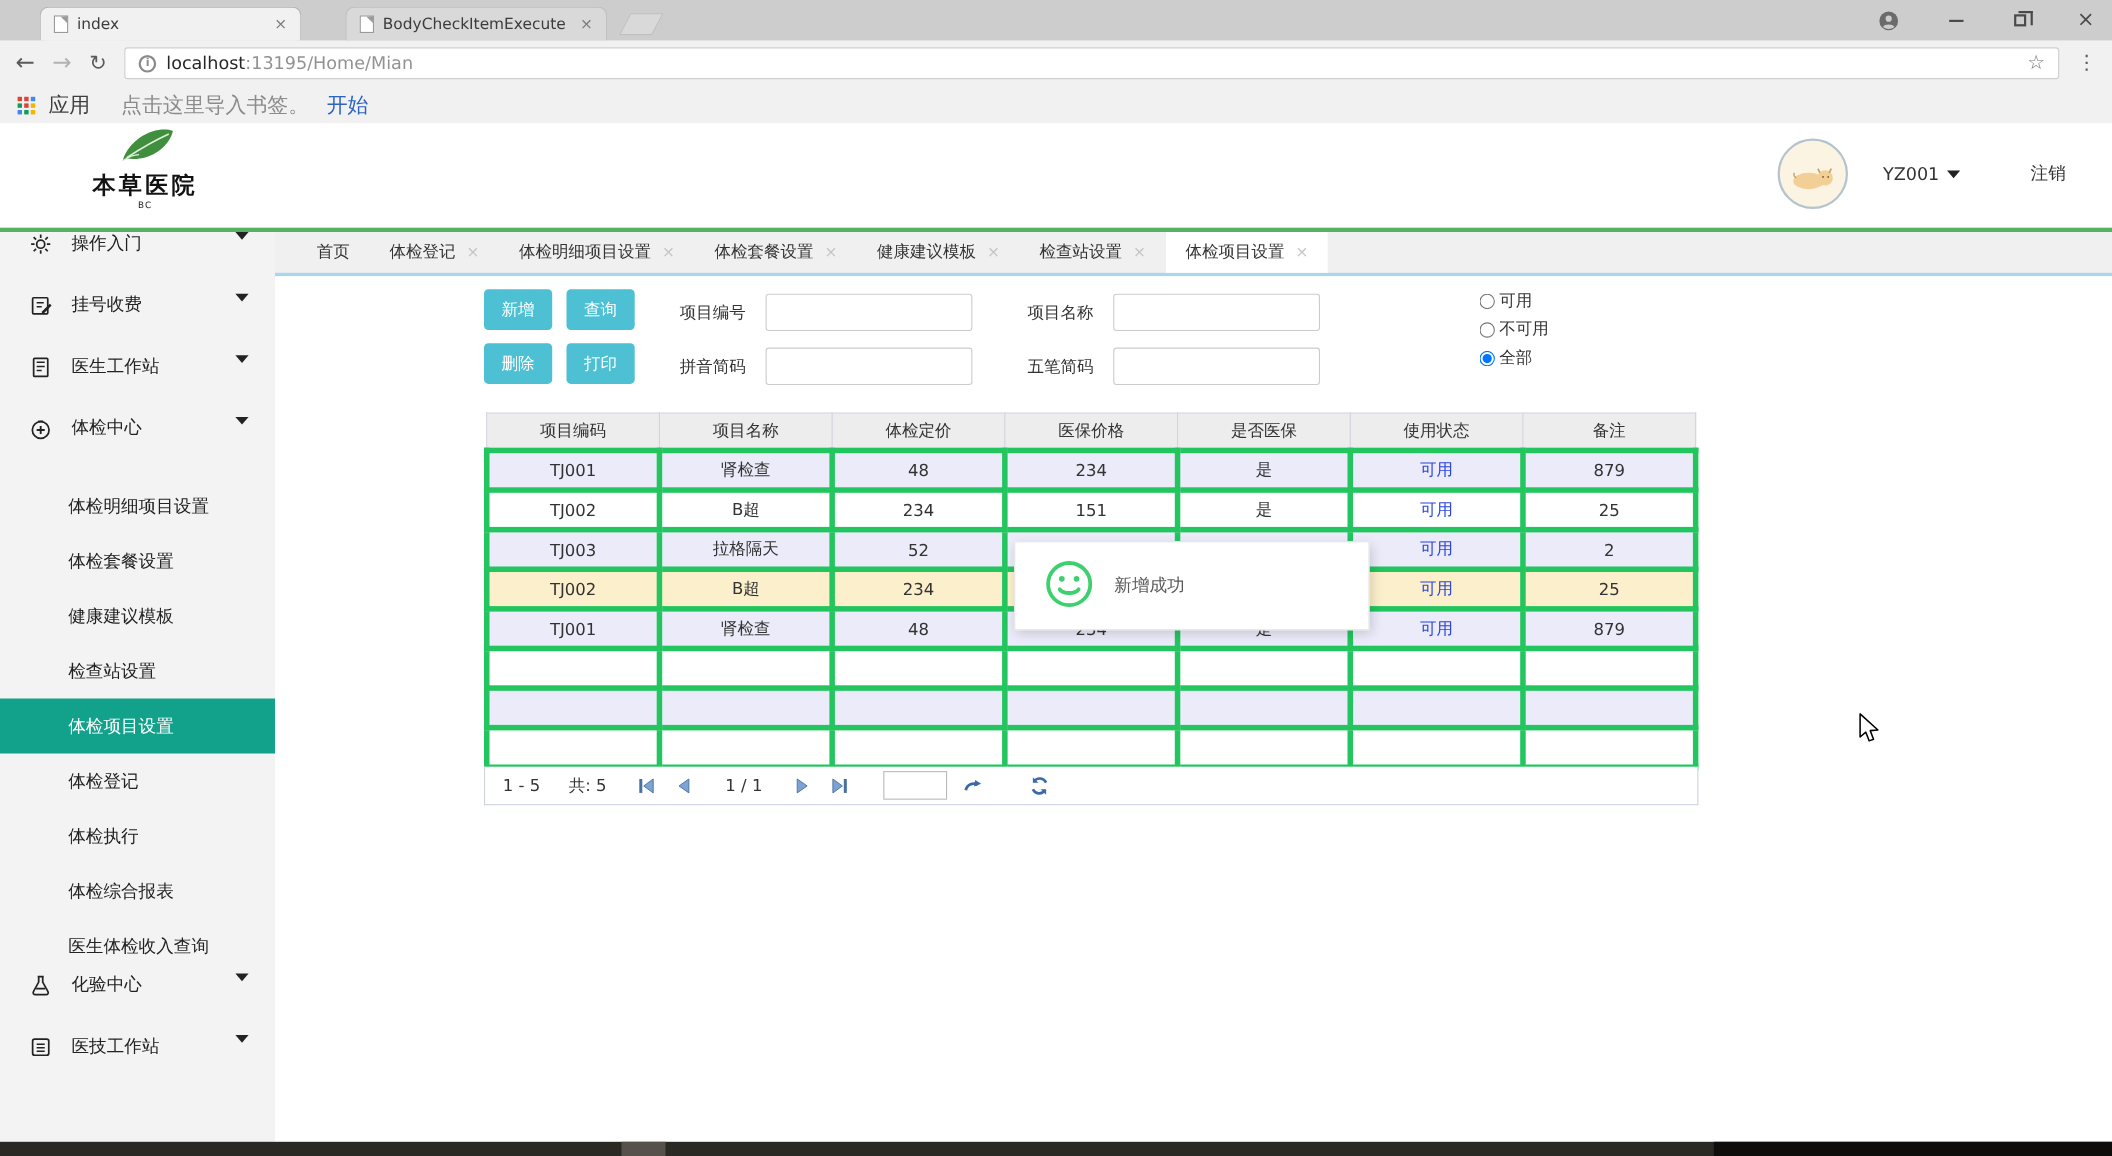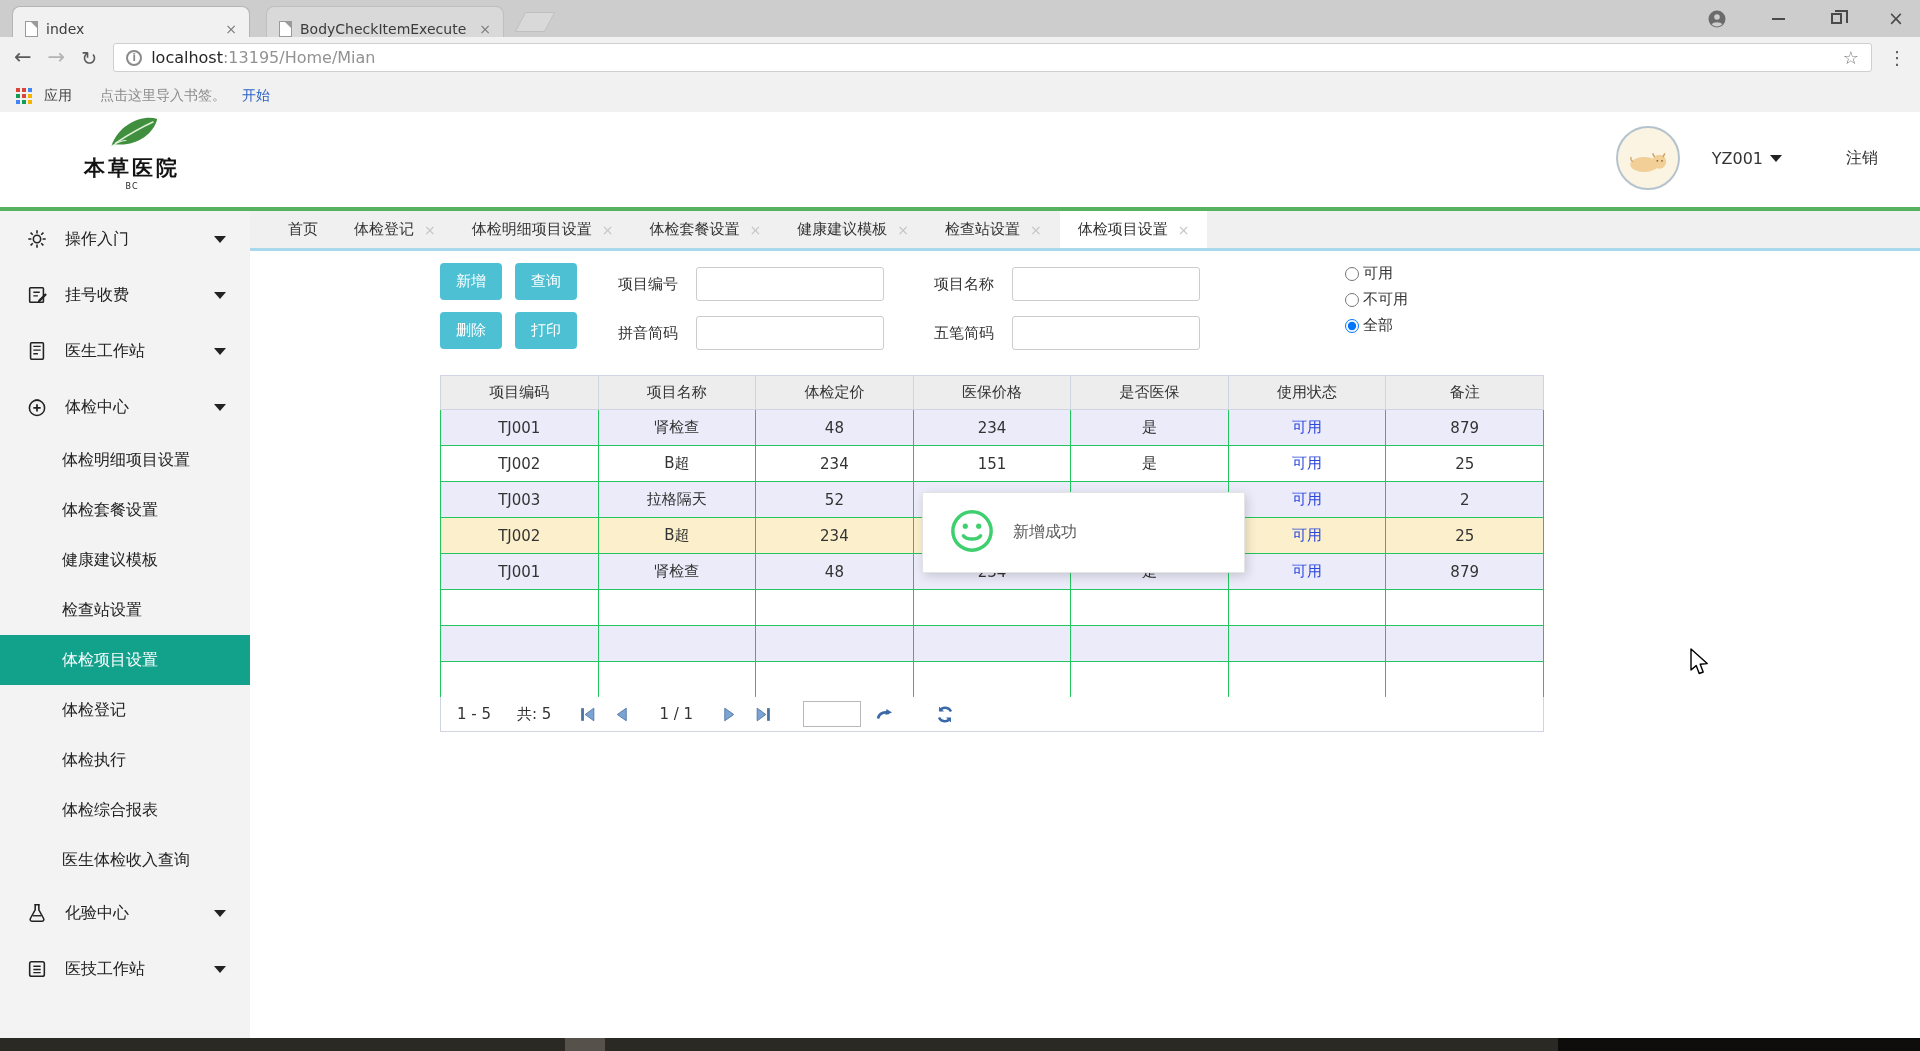--- a/index.html
+++ b/index.html
@@ -1,21 +1,21 @@
 <!DOCTYPE html>
 <html><head>
 <meta charset="utf-8">
 <style>
   * { box-sizing: border-box; margin: 0; padding: 0; }
   html,body { width:1920px; height:1051px; overflow:hidden; }
   body { font-family:"DejaVu Sans","Liberation Sans",sans-serif; background:#fff; position:relative; }
 
   
   .tabstrip { position:absolute; top:0; left:0; right:0; height:37px; background:#cdcdcd; display:flex; align-items:flex-end; padding-left:12px; }
-  .btab { width:238px; height:31px; display:flex; align-items:flex-end; gap:8px; padding:0 12px; font-size:14px; color:#3c3c3c; border-radius:8px 8px 0 0; background:#d9d9d9; margin-right:16px; border:1px solid #bfbfbf; border-bottom:none; }
+  .btab { width:238px; height:31px; display:flex; align-items:center; gap:8px; padding:0 12px; font-size:14px; color:#3c3c3c; border-radius:8px 8px 0 0; background:#d9d9d9; margin-right:16px; border:1px solid #bfbfbf; border-bottom:none;margin-left:24px; }
   .btab.active { background:#f1f1f1; border-color:#b5b5b5; }
   .btab-title { white-space:nowrap; overflow:hidden; flex:1; }
   .btab-close { color:#7c7c7c; font-size:14px; cursor:default; }
   .page-ic { width:13px; height:16px; border:1px solid #9a9a9a; background:#fff; position:relative; flex:0 0 13px; }
   .page-ic::after { content:''; position:absolute; top:0; right:0; border:3px solid #9a9a9a; border-left-color:transparent; border-bottom-color:transparent; }
   .newtab { width:30px; height:20px; background:#d9d9d9; transform:skewX(-28deg); margin-bottom:5px; border:1px solid #bfbfbf; }
   .win-controls { position:absolute; right:16px; top:0; height:37px; display:flex; align-items:center; gap:46px; color:#4a4a4a; }
   .win-min { width:13px; height:2px; background:#4a4a4a; }
   .win-restore { width:11px; height:11px; border:2px solid #4a4a4a; position:relative; }
   .win-restore::before { content:''; position:absolute; top:-5px; left:2px; width:11px; height:11px; border:2px solid #4a4a4a; border-bottom:none; border-left:none; }
@@ -26,41 +26,41 @@
   .nav-arrow { font-size:21px; color:#5a5a5a; line-height:1; }
   .nav-arrow.disabled { color:#b3b3b3; }
   .reload { font-size:19px; color:#5a5a5a; }
   .urlbar { flex:1; height:29px; background:#fff; border:1px solid #cfcfcf; border-radius:3px; display:flex; align-items:center; padding:0 12px; gap:9px; font-size:16px; }
   .circle-i { width:16px; height:16px; border:2px solid #8a8a8a; border-radius:50%; color:#8a8a8a; font-size:10px; display:flex; align-items:center; justify-content:center; font-weight:bold; flex:0 0 16px; }
   .url-host { color:#262626; }
   .url-path { color:#929292; }
   .url-star { margin-left:auto; color:#777; font-size:18px; }
   .menu-dots { color:#5a5a5a; font-size:18px; letter-spacing:0; }
 
-  .bookmarks { position:absolute; top:78px; left:0; right:0; height:37px; background:#f1f1f1; border-bottom:1px solid #d8d8d8; display:flex; align-items:center; padding:0 16px; gap:12px; font-size:14px; color:#3f3f3f; }
+  .bookmarks { position:absolute; top:78px; left:0; right:0; height:37px; background:#f1f1f1; border-bottom:1px solid #d8d8d8; display:flex; align-items:center; padding:0 16px; gap:12px; font-size:19px; color:#3f3f3f; }
   .apps-grid { display:grid; grid-template-columns:repeat(3,4px); grid-gap:2px; }
   .apps-grid i { width:4px; height:4px; display:block; }
   .bm-hint { color:#8b8b8b; margin-left:16px; }
   .bm-link { color:#2e63c4; margin-left:4px; }
 
   
   .app-header { position:absolute; top:112px; left:0; right:0; height:92px; background:#fff; }
   .logo { position:absolute; left:62px; top:2px; width:140px; text-align:center; }
   .logo-title { font-size:21px; font-weight:bold; color:#121212; letter-spacing:3px; margin-top:-2px; }
   .logo-sub { font-size:8px; color:#222; letter-spacing:1px; }
   .user-area { position:absolute; right:42px; top:0; height:92px; display:flex; align-items:center; }
   .avatar { width:64px; height:64px; border-radius:50%; border:2px solid #b4c3cd; background:#fbf4e2; overflow:hidden; display:flex; align-items:center; justify-content:center; }
   .username { font-size:16px; color:#333; margin-left:32px; display:flex; align-items:center; gap:7px; }
   .caret-down { width:0; height:0; border-left:6px solid transparent; border-right:6px solid transparent; border-top:7px solid #222; display:inline-block; }
   .logout { font-size:16px; color:#333; margin-left:64px; }
   .green-line { position:absolute; top:207px; left:0; right:0; height:4px; background:#56b160; }
 
   
   .sidebar { position:absolute; top:211px; left:0; width:250px; bottom:13px; background:#f3f3f3; }
-  .side-group { height:56px; display:flex; align-items:center; padding:0 24px 0 26px; gap:17px; font-size:16px; color:#222; }
+  .side-group { height:56px; display:flex; align-items:flex-start; padding:0 24px 0 26px; gap:17px; font-size:16px; color:#222; }
   .side-group .g-icon { width:22px; height:22px; flex:0 0 22px; }
   .side-group .g-icon svg { width:22px; height:22px; display:block; }
   .side-group .g-caret { margin-left:auto; }
   .side-sub { height:50px; display:flex; align-items:center; padding-left:62px; font-size:16px; color:#222; }
   .side-sub.active { background:#12a28c; color:#fff; }
   .collapse-handle { position:absolute; left:250px; top:483px; width:15px; height:54px; background:#dadada; border-radius:0 7px 7px 0; display:flex; align-items:center; justify-content:center; }
   .collapse-handle i { width:0; height:0; border-top:7px solid transparent; border-bottom:7px solid transparent; border-right:8px solid #8f8f8f; display:block; }
 
   
   .main { position:absolute; left:250px; top:211px; right:0; bottom:13px; background:#fff; }
@@ -79,21 +79,21 @@
   .fs1 { left:684px; top:56px; }
   .fs2 { left:368px; top:105px; }
   .fs3 { left:684px; top:105px;justify-content:flex-end; }
 
   .radio-col { position:absolute; left:1095px; top:53px; display:flex; flex-direction:column; gap:7px; }
   .radio-row { display:flex; align-items:center; gap:4px; font-size:15px; color:#333; }
   .radio-row input { width:14px; height:14px; margin:0; }
 
   table.grid { position:absolute; left:190px; top:164px; width:1104px; border-collapse:collapse; table-layout:fixed; font-size:15px; color:#333;padding-left:45px; }
   table.grid th { height:34px; background:#ededed; border:1px solid #cfd3e2; font-weight:normal; }
-  table.grid td { height:36px; border:1px solid #22c55e; text-align:center; }
+  table.grid td { height:36px; border:5px solid #22c55e; text-align:center; }
   tr.row-lav { background:#ebebfa; }
   tr.row-white { background:#fff; }
   tr.row-sel { background:#fcf0cc; }
   .status-link { color:#2b46dd; }
 
   .pager { position:absolute; left:190px; top:486px; width:1104px; height:35px; border:1px solid #cfd3e2; border-top:none; display:flex; align-items:center; padding-left:16px; font-size:15px; color:#333; background:#fff; }
   .pager .pg-txt { margin-right:26px; }
   .pg-ic { width:20px; height:20px; margin-right:14px; display:flex; align-items:center; justify-content:center; }
   .pg-ic svg { display:block; }
   .pg-page { margin:0 26px 0 14px; }

